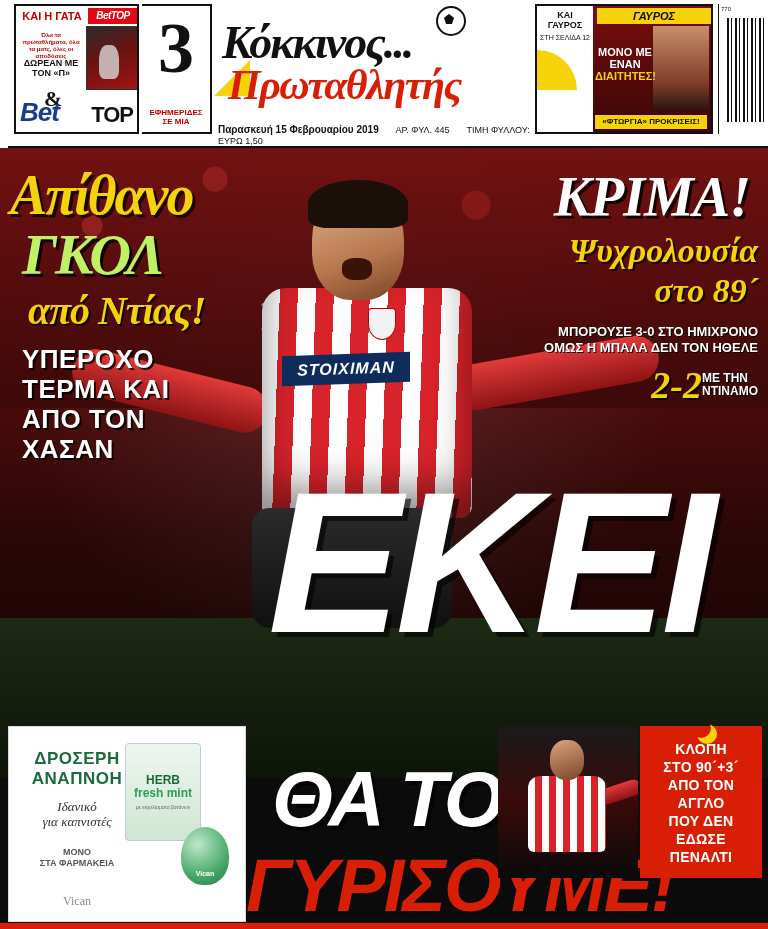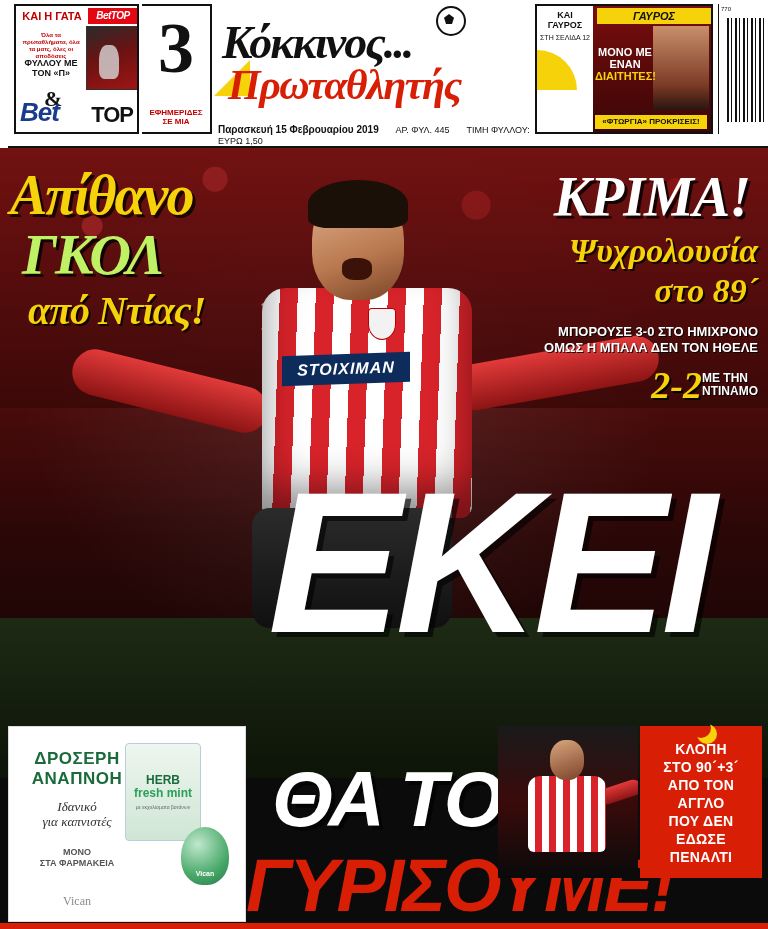--- a/index.html
+++ b/index.html
@@ -791,21 +791,21 @@
 
 <div id="page">
 
   <div class="top-strip">
 
     <div class="promo-left">
       <div class="cat-line">ΚΑΙ Η ΓΑΤΑ</div>
       <div class="bet-logo">BetTOP</div>
       <div class="photo"></div>
       <div class="redtext">Όλα τα πρωταθλήματα, όλα τα ματς, όλες οι αποδόσεις</div>
-      <div class="freeline">ΦΥΛΛΟΥ ΜΕ ΤΟΝ «Π»</div>
+      <div class="freeline">ΔΩΡΕΑΝ ΜΕ ΤΟΝ «Π»</div>
       <div class="amp">&amp;</div>
       <div class="bet-big">Bet</div>
       <div class="top-big">TOP</div>
     </div>
 
     <div class="promo-three">
       <div class="num">3</div>
       <div class="sub">ΕΦΗΜΕΡΙΔΕΣ ΣΕ ΜΙΑ</div>
     </div>
 
@@ -855,20 +855,26 @@
       <div class="shorts"></div>
       <div class="head"></div>
       <div class="hair"></div>
       <div class="mouth"></div>
     </div>
 
     <div class="left-block">
       <p class="h-apithano">Απίθανο</p>
       <p class="h-gkol">ΓΚΟΛ</p>
       <p class="h-ntias">από Ντίας!</p>
+      <div class="h-sub">
+        <div>ΥΠΕΡΟΧΟ</div>
+        <div>ΤΕΡΜΑ ΚΑΙ</div>
+        <div>ΑΠΟ ΤΟΝ</div>
+        <div>ΧΑΣΑΝ</div>
+      </div>
     </div>
 
     <div class="right-block">
       <p class="h-krima">ΚΡΙΜΑ!</p>
       <p class="h-psychro">Ψυχρολουσία</p>
       <p class="h-sto89">στο 89´</p>
       <div class="h-rsub">
         <div>ΜΠΟΡΟΥΣΕ 3-0 ΣΤΟ ΗΜΙΧΡΟΝΟ</div>
         <div>ΟΜΩΣ Η ΜΠΑΛΑ ΔΕΝ ΤΟΝ ΗΘΕΛΕ</div>
       </div>

